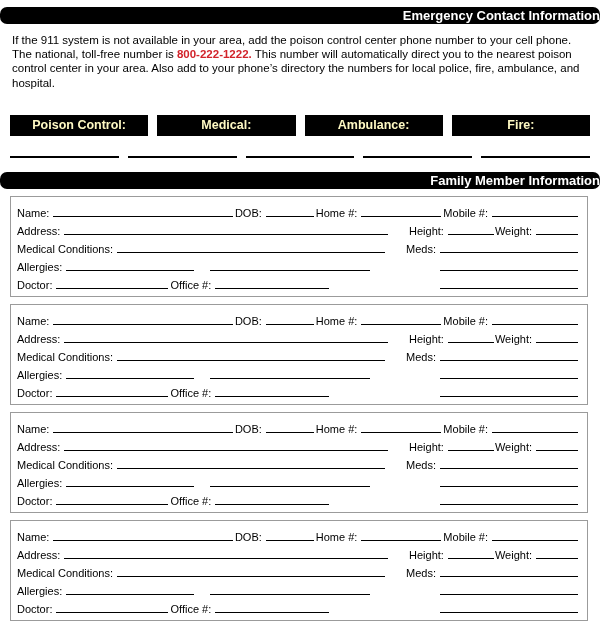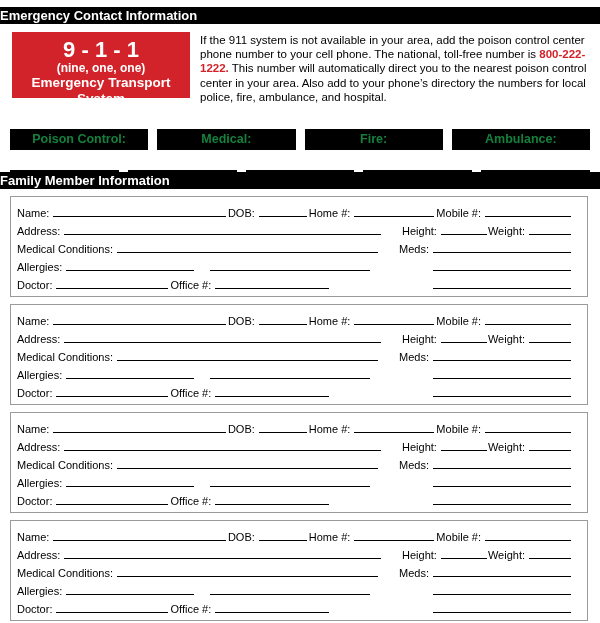--- a/index.html
+++ b/index.html
@@ -7,46 +7,46 @@
     --bar_black:#000000;
     --block_border:#9b9b9b;
   }
   *{box-sizing:border-box;}
   html,body{margin:0;padding:0;}
   body{
     width:600px;height:623px;overflow:hidden;background:#fff;
     font-family:"Liberation Sans",sans-serif;color:#000;
   }
   .bar{
-    background:var(--bar_black);color:#fff;text-align:left;
-    font-weight:bold;font-size:13px;height:17px;line-height:17px;
+    background:var(--bar_black);color:#fff;text-align:right;
+    font-weight:bold;font-size:13px;height:17px;line-height:17px;border-radius:7px;
   }
   .topbar{margin-top:7px;}
   .intro{display:flex;margin:8px 12px 0 12px;gap:10px;}
   .red-box{
     width:178px;height:66px;flex-shrink:0;background:var(--red);
     color:#fff;text-align:center;padding-top:6px;
   }
   .n911{font-size:22px;font-weight:bold;line-height:24px;}
   .n911-sub{font-size:12px;font-weight:bold;line-height:13px;}
   .n911-cap{font-size:13.5px;font-weight:bold;line-height:16px;}
   .intro-text{flex:1;margin:1px 0 13px 0;font-size:11.5px;line-height:14.2px;}
   .phone{color:var(--red);font-weight:bold;}
   .contacts{display:flex;gap:9px;margin:12px 10px 0 10px;}
   .contact-col{
-    flex:1;background:var(--bar_black);color:#15803d;font-weight:bold;
+    flex:1;background:var(--bar_black);color:#fef9c3;font-weight:bold;
     font-size:12.5px;text-align:center;height:21px;line-height:21px;
   }
   .contact-lines{display:flex;gap:9px;margin:20px 10px 0 10px;}
   .contact-line{flex:1;height:2px;border-bottom:2px solid #000;}
-  .section-bar{}
+  .section-bar{margin-top:14px;}
   .member-block{
     margin:7px 12px 0 10px;
     border:1.5px solid var(--block_border);
-    padding:5px 16px 4px 6px;
+    padding:5px 9px 4px 6px;
   }
   .frow{
     display:flex;align-items:flex-end;height:18px;
     font-size:11px;line-height:13px;white-space:nowrap;
   }
   .lbl{margin-right:4px;}
   .ml{margin-left:2px;}
   .ml-s{margin-left:21px;}
   .ml-m{margin-left:1px;}
   .line{
@@ -67,33 +67,28 @@
   .w-office{width:114px;}
 </style>
 </head>
 <body>
 
 <div class="bar topbar">
   <span>Emergency Contact Information</span>
 </div>
 
 <div class="intro">
-  <div class="red-box">
-    <div class="n911">9 - 1 - 1</div>
-    <div class="n911-sub">(nine, one, one)</div>
-    <div class="n911-cap">Emergency Transport System</div>
-  </div>
   <p class="intro-text"><span>If the 911 system is not available in your area, add the poison control center phone number to your cell phone. The national, toll-free number is </span><span class="phone">800-222-1222.</span><span> This number will automatically direct you to the nearest poison control center in your area. Also add to your phone’s directory the numbers for local police, fire, ambulance, and hospital.</span></p>
 </div>
 
 <div class="contacts">
   <div class="contact-col">Poison Control:</div>
   <div class="contact-col">Medical:</div>
+  <div class="contact-col">Ambulance:</div>
   <div class="contact-col">Fire:</div>
-  <div class="contact-col">Ambulance:</div>
 </div>
 
 <div class="contact-lines">
   <div class="contact-line"></div>
   <div class="contact-line"></div>
   <div class="contact-line"></div>
   <div class="contact-line"></div>
   <div class="contact-line"></div>
 </div>
 

